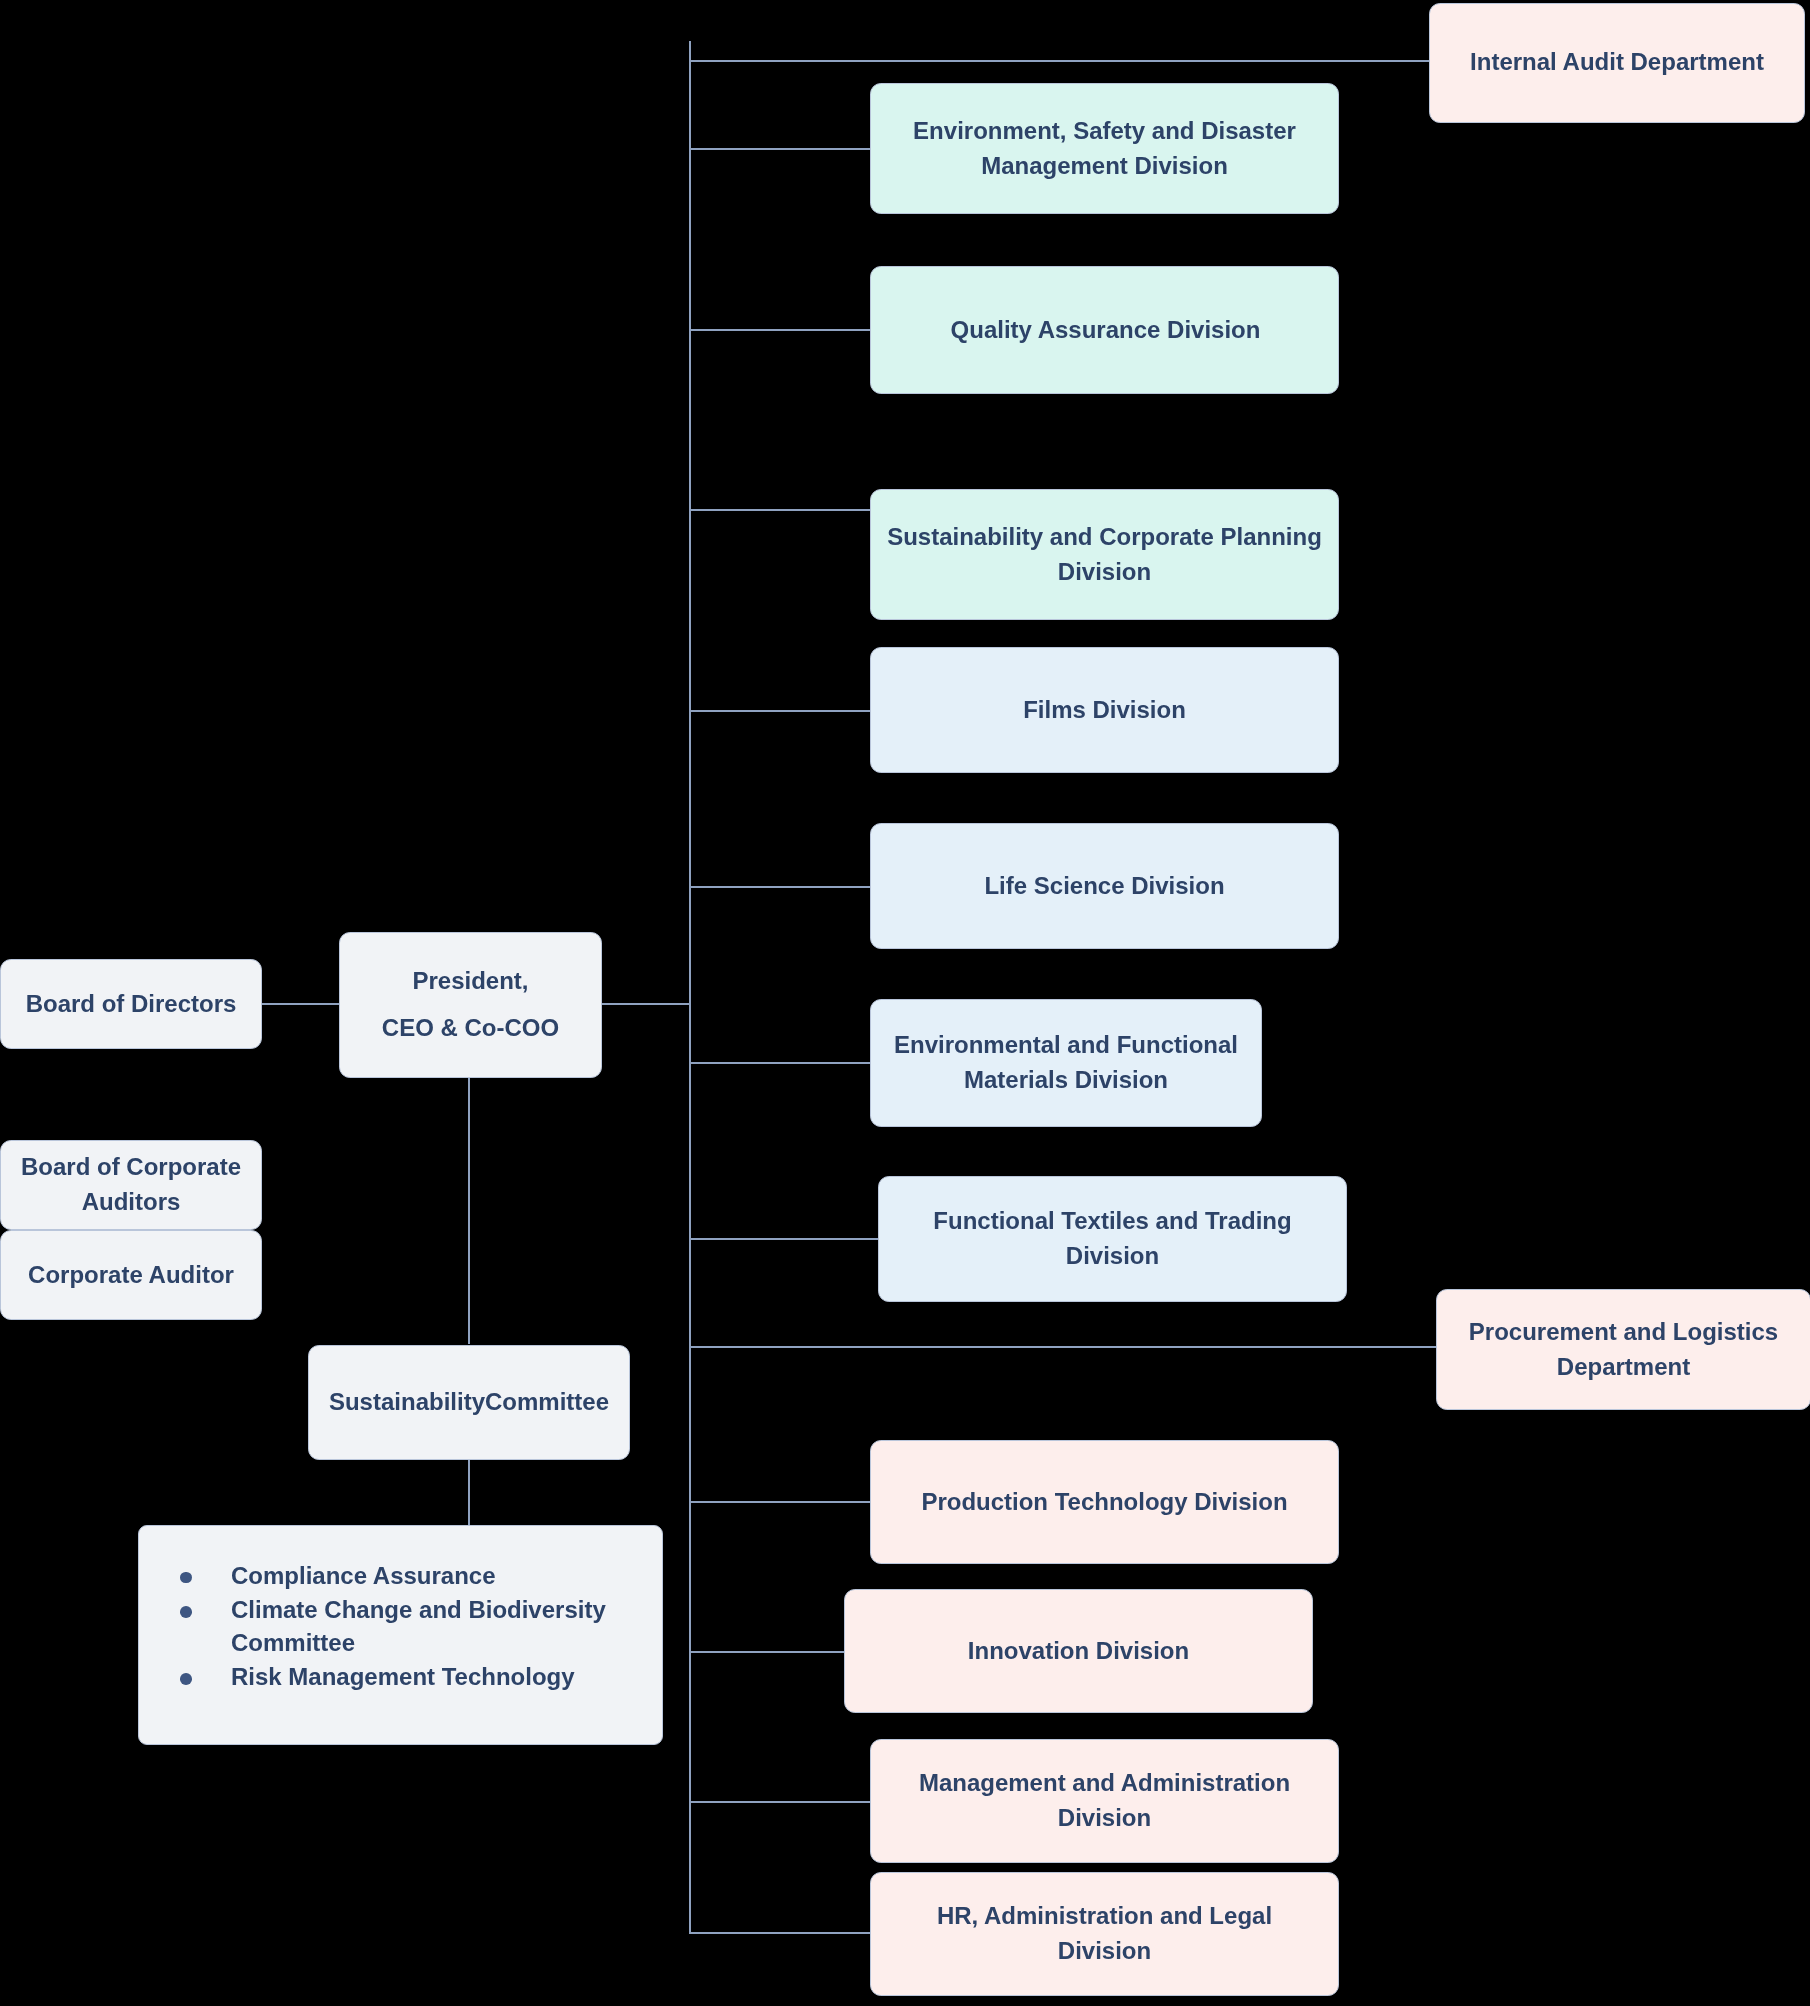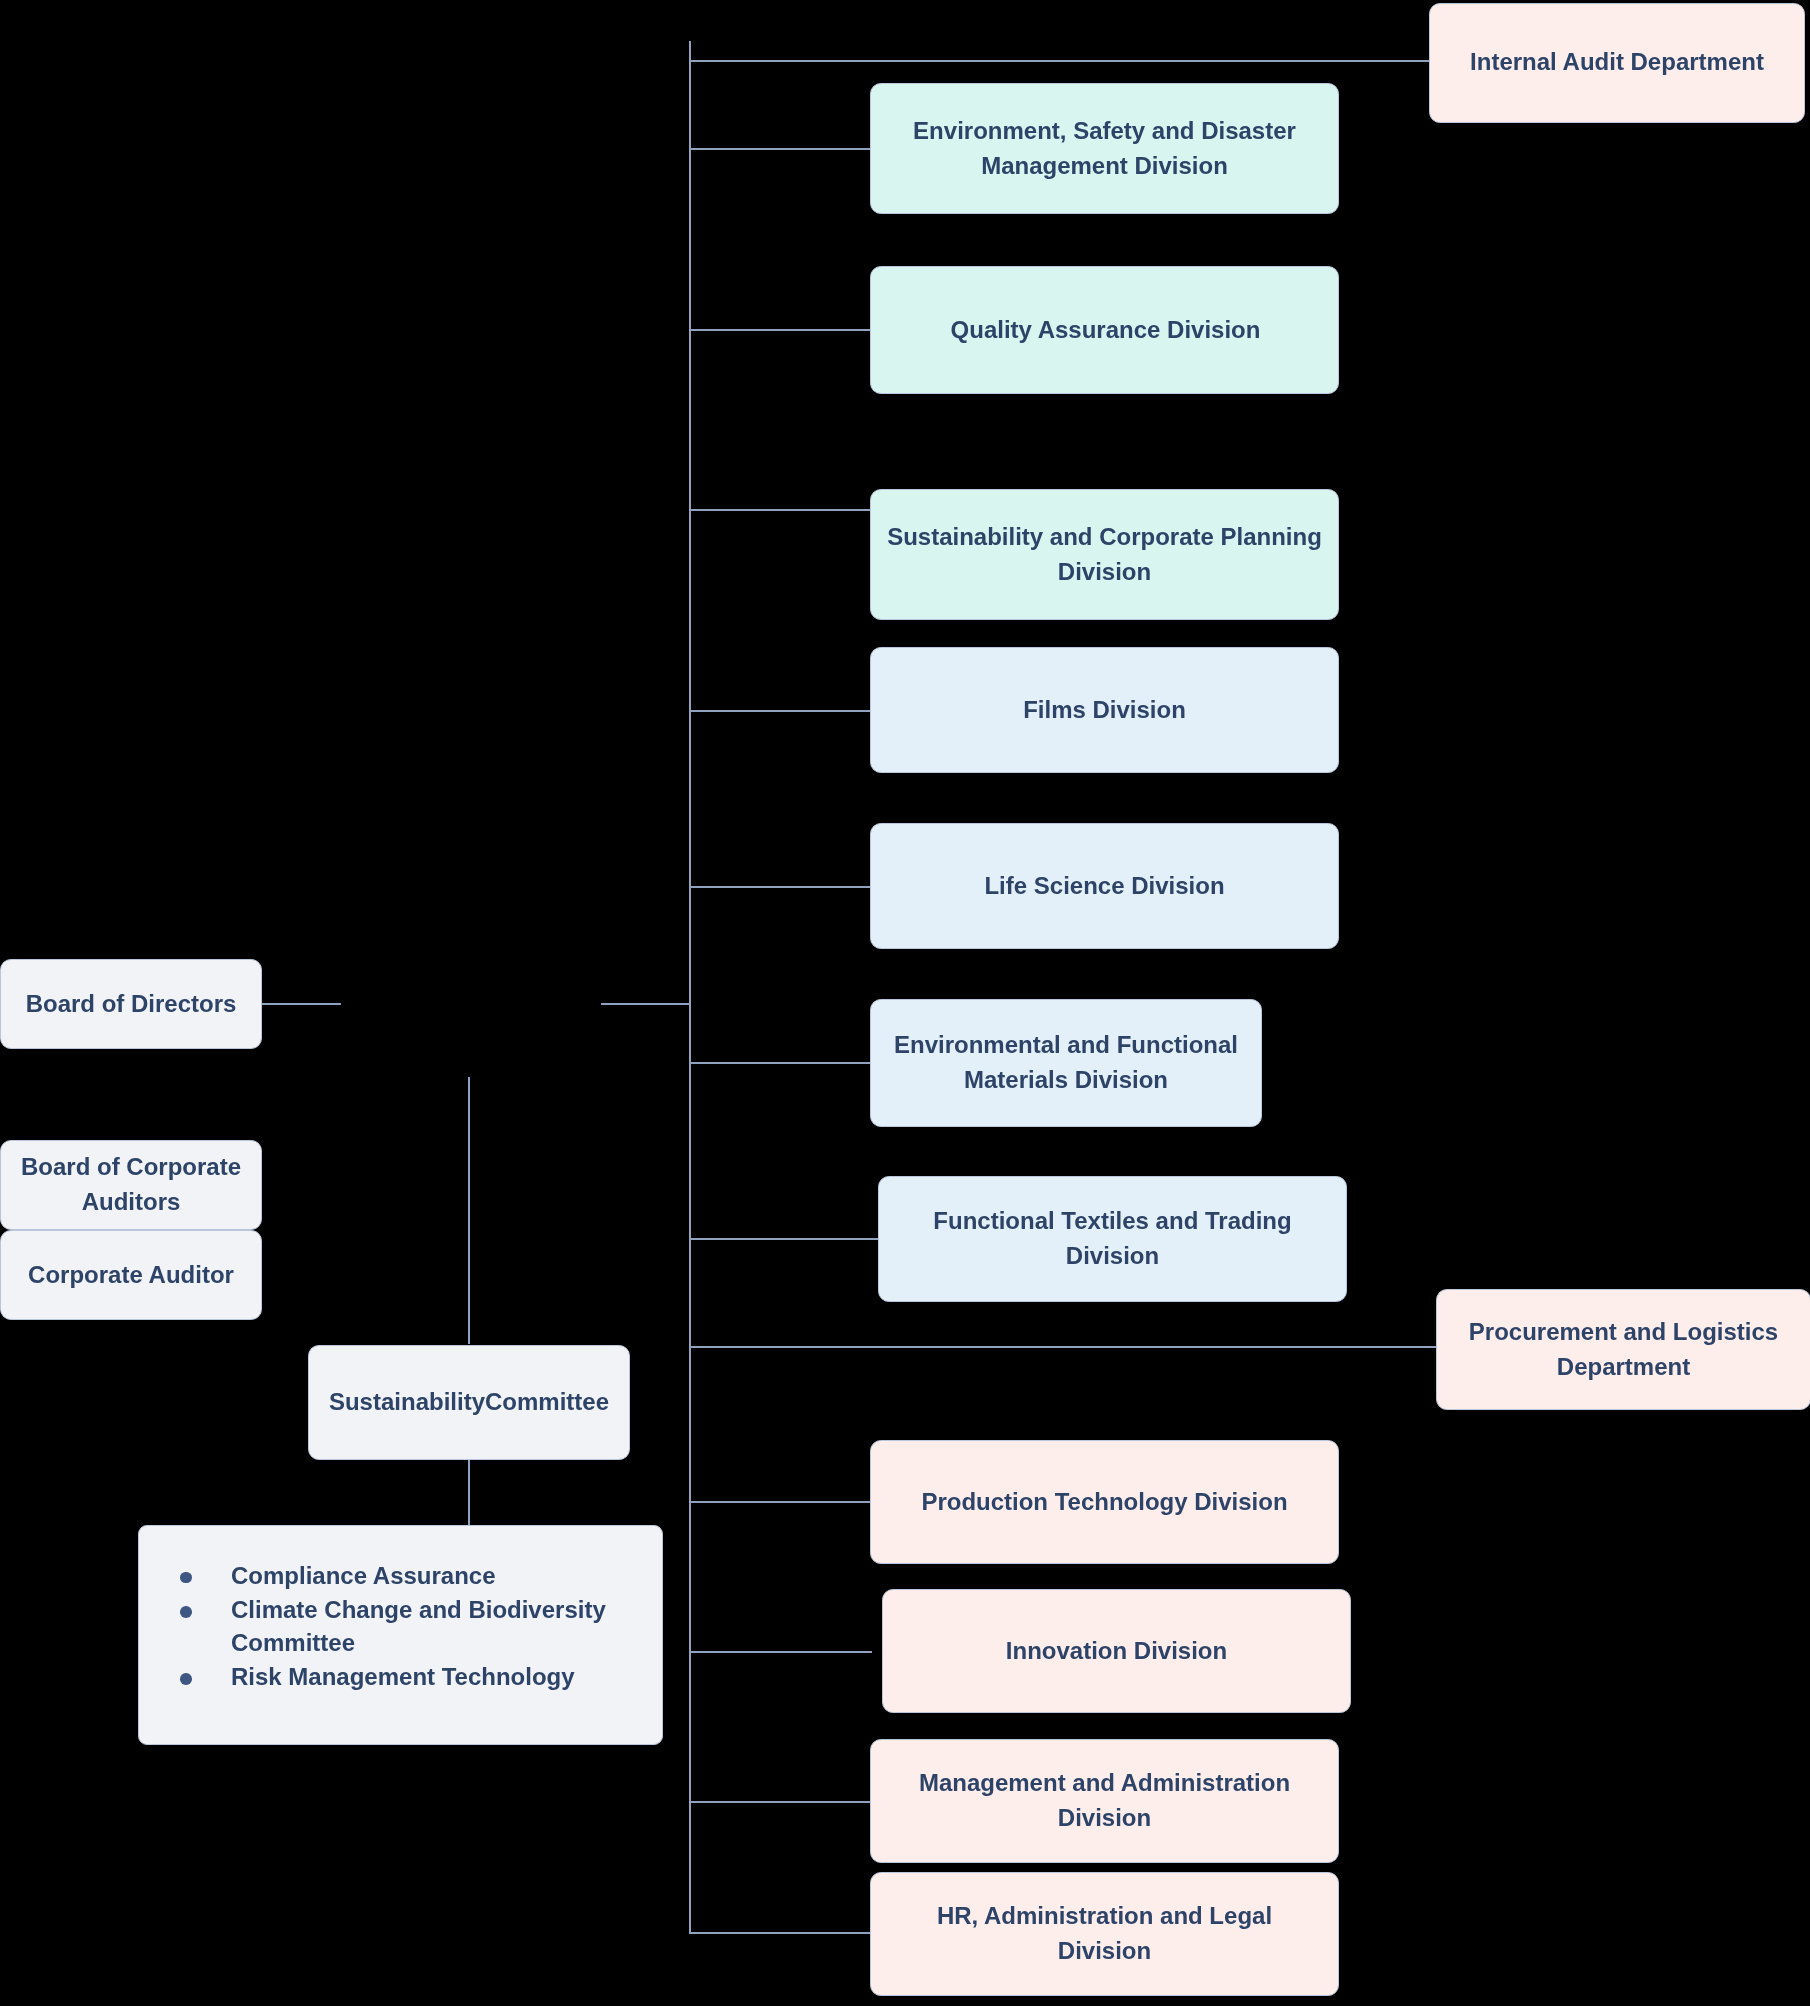--- a/index.html
+++ b/index.html
@@ -115,20 +115,24 @@
   </div>
 
   <div class="node grey two-line" style="left:0px; top:1140px; width:262px; height:90px;">
     <span>Board of Corporate Auditors</span>
   </div>
 
   <div class="node grey" style="left:0px; top:1230px; width:262px; height:90px;">
     <span>Corporate Auditor</span>
   </div>
 
+  <div class="node grey spaced" style="left:339px; top:932px; width:263px; height:146px; flex-direction:column;">
+    <span>President,</span>
+    <span>CEO &amp; Co-COO</span>
+  </div>
 
   <div class="node grey spaced" style="left:308px; top:1345px; width:322px; height:115px; ">
     <span>Sustainability</span>
     <span>Committee</span>
   </div>
 
   <div class="list-node" style="left:138px; top:1525px; width:525px; height:220px;">
     <ul>
       <li>
         <span class="bullet"></span>
@@ -178,21 +182,21 @@
   </div>
 
   <div class="node blue two-line" style="left:878px; top:1176px; width:469px; height:126px;">
     <span>Functional Textiles and Trading Division</span>
   </div>
 
   <div class="node rose" style="left:870px; top:1440px; width:469px; height:124px;">
     <span>Production Technology Division</span>
   </div>
 
-  <div class="node rose" style="left:882px; top:1589px; width:469px; height:124px;">
+  <div class="node rose" style="left:844px; top:1589px; width:469px; height:124px;">
     <span>Innovation Division</span>
   </div>
 
   <div class="node rose two-line" style="left:870px; top:1739px; width:469px; height:124px;">
     <span>Management and Administration Division</span>
   </div>
 
   <div class="node rose two-line" style="left:870px; top:1872px; width:469px; height:124px;">
     <span>HR, Administration and Legal Division</span>
   </div>

